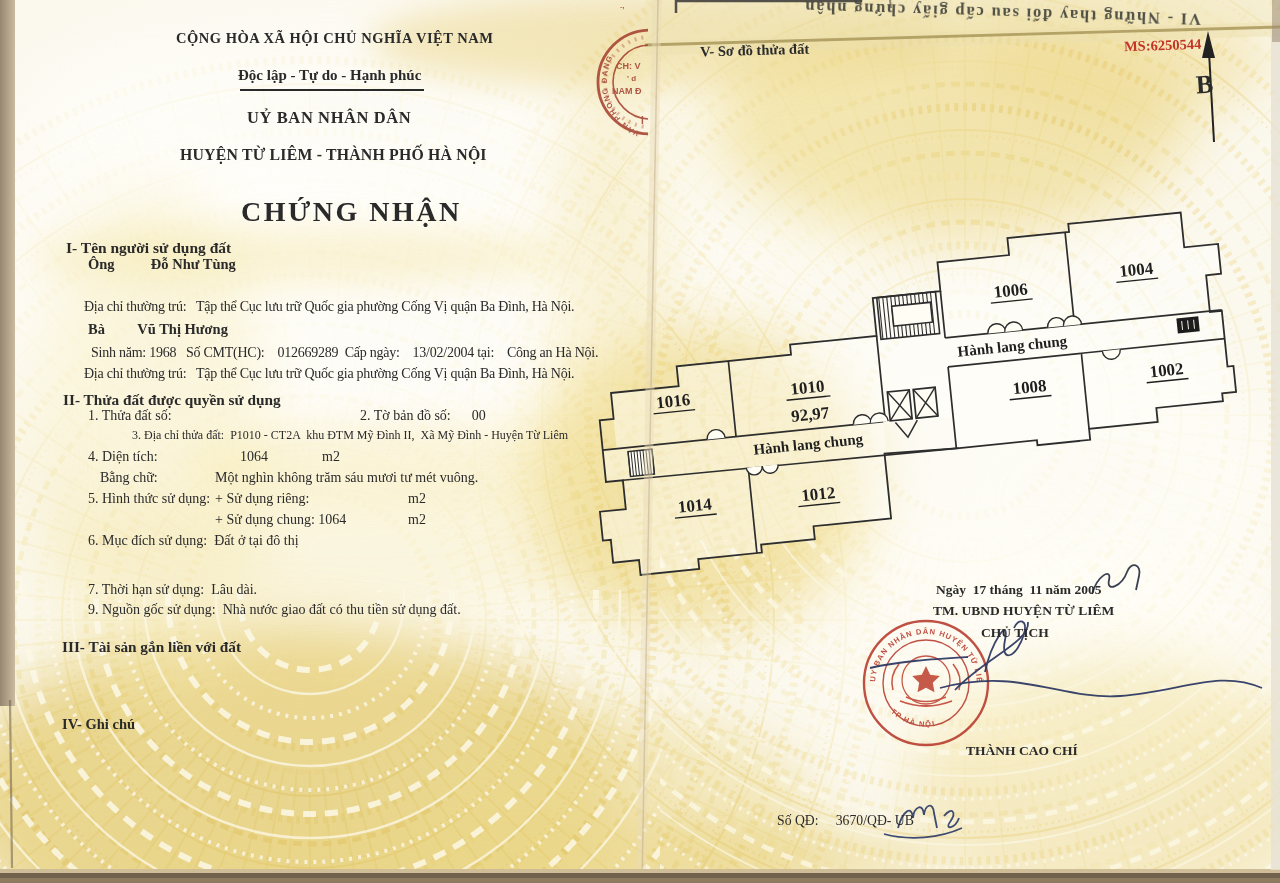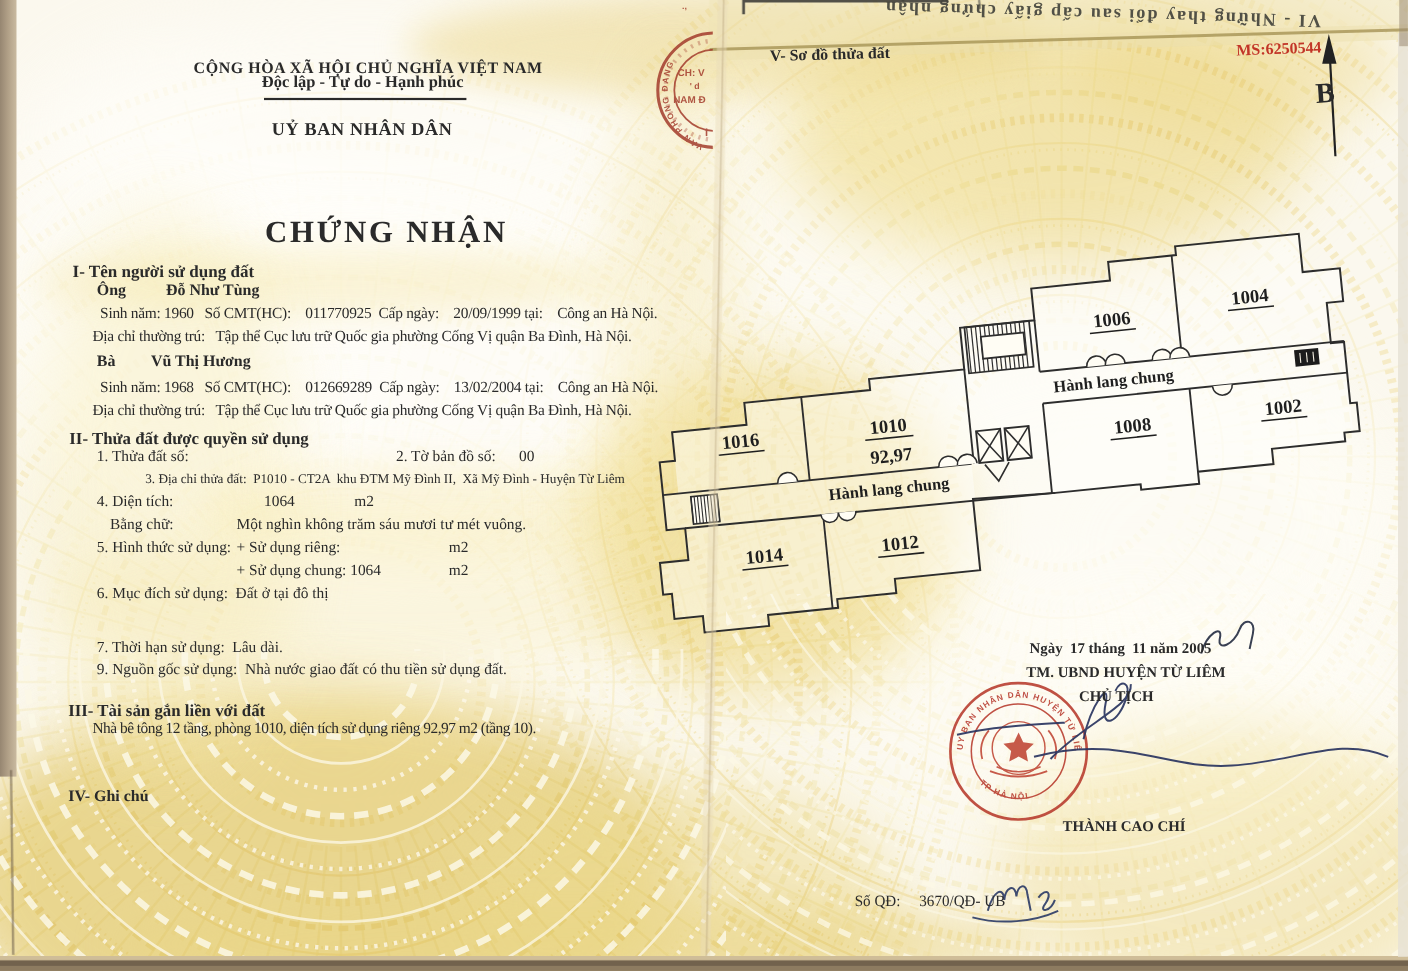--- a/index.html
+++ b/index.html
@@ -507,32 +507,32 @@
 <rect x="0" y="869" width="1280" height="5" fill="#cfbd98"></rect>
 <rect x="0" y="873" width="1280" height="6" fill="#72624d"></rect>
 <rect x="0" y="878" width="1280" height="5" fill="#8d7b60"></rect>
 
 <rect x="1271" y="30" width="9" height="840" fill="#e6e1d5" opacity="0.8"></rect>
 <rect x="1272" y="0" width="8" height="42" fill="#9b8a73" opacity="0.55"></rect>
 </svg>
 
 <div class="t b" style="left:756px;top:2px;width:445px;font-size:16.5px;letter-spacing:1.8px;color:#44443c;transform:rotate(181.8deg);opacity:0.92">VI - Những thay đổi sau cấp giấy chứng nhận</div>
 
-<div class="t b" style="left:176px;top:54px;font-size:14.5px;letter-spacing:0.5px;">CỘNG HÒA XÃ HỘI CHỦ NGHĨA VIỆT NAM</div>
+<div class="t b" style="left:176px;top:30px;font-size:14.5px;letter-spacing:0.5px;">CỘNG HÒA XÃ HỘI CHỦ NGHĨA VIỆT NAM</div>
 <div class="t b" style="left:238px;top:67px;font-size:15px;">Độc lập - Tự do - Hạnh phúc</div>
 <div style="position:absolute;left:240px;top:89px;width:184px;height:1.6px;background:#2a2a2a"></div>
 
 <div class="t b" style="left:247px;top:108px;font-size:16.5px;letter-spacing:0.6px;">UỶ BAN NHÂN DÂN</div>
+<div class="t b" style="left:180px;top:146px;font-size:15.8px;letter-spacing:0.2px;">HUYỆN TỪ LIÊM - THÀNH PHỐ HÀ NỘI</div>
 
 <div class="t b" style="left:241px;top:176px;font-size:28px;letter-spacing:2.5px;margin-top:20px;">CHỨNG NHẬN</div>
 
 <div class="t b" style="left:66px;top:239px;font-size:15.5px;">I- Tên người sử dụng đất</div>
 
 <div class="t b" style="left:88px;top:256px;font-size:14.5px;">Ông          Đỗ Như Tùng</div>
-<div class="t" style="left:91px;top:278px;font-size:14px;letter-spacing:-0.25px;">Sinh năm: 1960   Số CMT(HC):    011770925  Cấp ngày:    20/09/1999 tại:    Công an Hà Nội.</div>
 <div class="t" style="left:84px;top:299px;font-size:14px;letter-spacing:-0.25px;">Địa chỉ thường trú:   Tập thể Cục lưu trữ Quốc gia phường Cống Vị quận Ba Đình, Hà Nội.</div>
 
 <div class="t b" style="left:88px;top:321px;font-size:14.5px;">Bà         Vũ Thị Hương</div>
 <div class="t" style="left:91px;top:345px;font-size:14px;letter-spacing:-0.25px;">Sinh năm: 1968   Số CMT(HC):    012669289  Cấp ngày:    13/02/2004 tại:    Công an Hà Nội.</div>
 <div class="t" style="left:84px;top:366px;font-size:14px;letter-spacing:-0.25px;">Địa chỉ thường trú:   Tập thể Cục lưu trữ Quốc gia phường Cống Vị quận Ba Đình, Hà Nội.</div>
 
 <div class="t b" style="left:63px;top:391px;font-size:15.3px;">II- Thửa đất được quyền sử dụng</div>
 <div class="t" style="left:88px;top:408px;font-size:14px;">1. Thửa đất số:</div>
 <div class="t" style="left:360px;top:408px;font-size:14px;">2. Tờ bản đồ số:      00</div>
 <div class="t" style="left:88px;top:428px;font-size:12px;margin-left:44px;">3. Địa chỉ thửa đất:  P1010 - CT2A  khu ĐTM Mỹ Đình II,  Xã Mỹ Đình - Huyện Từ Liêm</div>
@@ -544,21 +544,20 @@
 <div class="t" style="left:88px;top:491px;font-size:14px;">5. Hình thức sử dụng:</div>
 <div class="t" style="left:215px;top:491px;font-size:14px;">+ Sử dụng riêng:</div>
 <div class="t" style="left:408px;top:491px;font-size:14px;">m2</div>
 <div class="t" style="left:215px;top:512px;font-size:14px;">+ Sử dụng chung: 1064</div>
 <div class="t" style="left:408px;top:512px;font-size:14px;">m2</div>
 <div class="t" style="left:88px;top:533px;font-size:14px;">6. Mục đích sử dụng:  Đất ở tại đô thị</div>
 <div class="t" style="left:88px;top:582px;font-size:14px;">7. Thời hạn sử dụng:  Lâu dài.</div>
 <div class="t" style="left:88px;top:602px;font-size:14px;">9. Nguồn gốc sử dụng:  Nhà nước giao đất có thu tiền sử dụng đất.</div>
 
 <div class="t b" style="left:62px;top:638px;font-size:15.3px;">III- Tài sản gắn liền với đất</div>
-<div class="t" style="left:84px;top:655px;font-size:14px;letter-spacing:-0.45px;">Nhà bê tông 12 tầng, phòng 1010, diện tích sử dụng riêng 92,97 m2 (tầng 10).</div>
 
 <div class="t b" style="left:62px;top:716px;font-size:14.5px;">IV- Ghi chú</div>
 
 <div class="t b" style="left:700px;top:42px;font-size:14.5px;transform:rotate(-1.5deg)">V- Sơ đồ thửa đất</div>
 
 <div class="t b" style="left:1124px;top:37px;font-size:14.5px;color:#c23527;transform:rotate(-2deg)">MS:6250544</div>
 
 <div class="t b" style="left:1196px;top:70px;font-size:26px;transform:rotate(-4deg)">B</div>
 
 <div class="t b" style="left:936px;top:582px;font-size:13.5px;">Ngày  17 tháng  11 năm 2005</div>

